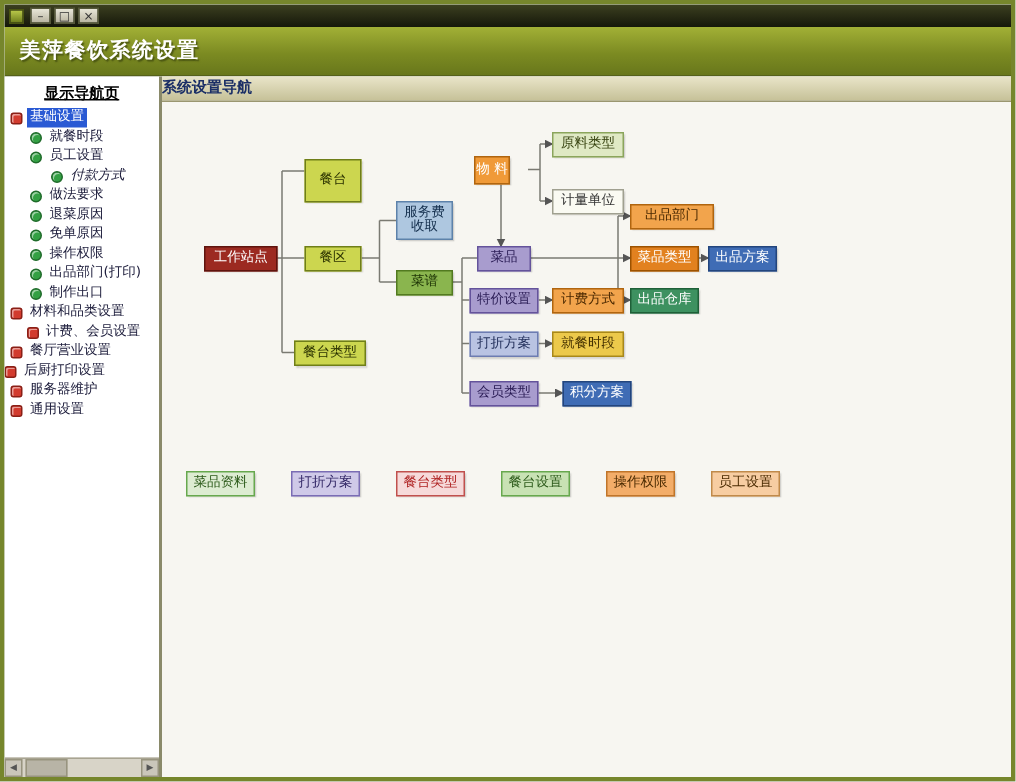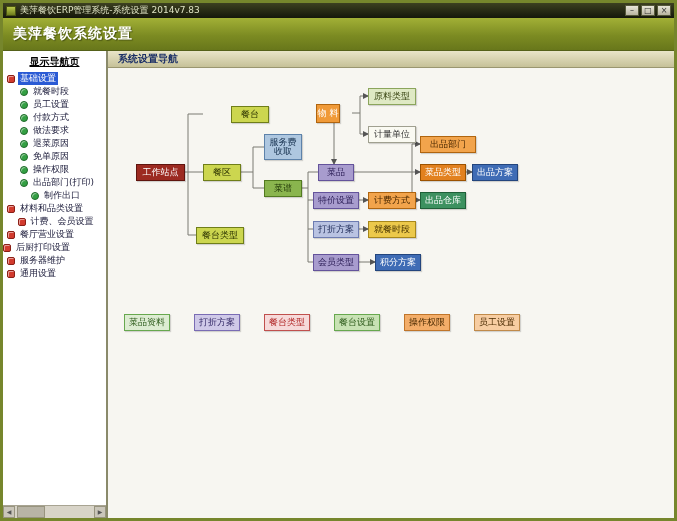--- a/index.html
+++ b/index.html
@@ -28,33 +28,32 @@
   .trow{height:13px;line-height:13px;display:flex;align-items:center;white-space:nowrap;cursor:default;}
   .ticon{flex:none;width:8px;height:8px;margin-right:3px;box-sizing:border-box;}
   .ticon.red{background:#d23b2e;border:1px solid #8a1f16;border-radius:2px;box-shadow:inset 1px 1px 0 rgba(255,255,255,.5);}
   .ticon.green{background:#33a043;border:1px solid #1f6b2a;border-radius:50%;box-shadow:inset 1px 1px 0 rgba(255,255,255,.5);}
   .tlabel{padding:0 2px;}
   .tlabel.sel{background:#2a5ad4;color:#fff;}
   .hscroll{position:absolute;left:0;right:0;bottom:0;height:12px;background:#d8d4c8;border-top:1px solid #a8a492;display:flex;align-items:stretch;}
   .harrow{width:12px;background:#cac6ba;border:1px solid #98947f;font-size:6px;line-height:10px;text-align:center;color:#555;box-sizing:border-box;}
   .hthumb{width:28px;margin-left:2px;background:#b8b4a6;border:1px solid #98947f;box-sizing:border-box;}
   .main{flex:1;display:flex;flex-direction:column;background:#f4f3ec;min-width:0;}
-  .mainbar{height:16px;background:linear-gradient(#e9e5c9,#c6c198);border-bottom:1px solid #9a9670;font-size:10px;font-weight:bold;color:#1b2f66;line-height:16px;padding-left:10px;flex:none;}
+  .mainbar{height:16px;background:linear-gradient(#e9e5c9,#c6c198);border-bottom:1px solid #9a9670;font-size:10px;font-weight:bold;color:#1b2f66;line-height:16px;padding-left:0;flex:none;}
   .canvas{position:relative;flex:1;background:#f7f6f1;overflow:hidden;}
   .canvas svg{position:absolute;left:0;top:0;}
   .node{position:absolute;box-sizing:border-box;border:1px solid #666;font-size:9px;display:flex;align-items:center;justify-content:center;text-align:center;white-space:pre-line;line-height:1.05;cursor:default;box-shadow:1px 1px 1px rgba(0,0,0,.15);}
 </style>
 </head>
 <body>
 
 <div class="window">
 
   <div class="titlebar">
     <span class="appicon"></span>
-    <span class="titletext">美萍餐饮ERP管理系统-系统设置 2014v7.83</span>
     <span class="winbtns">
       <span class="winbtn">–</span>
       <span class="winbtn">□</span>
       <span class="winbtn">×</span>
     </span>
   </div>
 
   <div class="header">
     <h1>美萍餐饮系统设置</h1>
   </div>
@@ -69,21 +68,21 @@
             <span class="tlabel sel">基础设置</span>
           </div>
           <div class="trow" style="padding-left: 17px;">
             <span class="ticon green"></span>
             <span class="tlabel">就餐时段</span>
           </div>
           <div class="trow" style="padding-left: 17px;">
             <span class="ticon green"></span>
             <span class="tlabel">员工设置</span>
           </div>
-          <div class="trow" style="padding-left: 17px;">
+          <div class="trow" style="padding-left: 31px; font-style: italic;">
             <span class="ticon green"></span>
             <span class="tlabel">付款方式</span>
           </div>
           <div class="trow" style="padding-left: 17px;">
             <span class="ticon green"></span>
             <span class="tlabel">做法要求</span>
           </div>
           <div class="trow" style="padding-left: 17px;">
             <span class="ticon green"></span>
             <span class="tlabel">退菜原因</span>
@@ -93,21 +92,21 @@
             <span class="tlabel">免单原因</span>
           </div>
           <div class="trow" style="padding-left: 17px;">
             <span class="ticon green"></span>
             <span class="tlabel">操作权限</span>
           </div>
           <div class="trow" style="padding-left: 17px;">
             <span class="ticon green"></span>
             <span class="tlabel">出品部门(打印)</span>
           </div>
-          <div class="trow" style="padding-left: 28px;">
+          <div class="trow" style="padding-left: 17px;">
             <span class="ticon green"></span>
             <span class="tlabel">制作出口</span>
           </div>
           <div class="trow" style="padding-left: 4px;">
             <span class="ticon red"></span>
             <span class="tlabel">材料和品类设置</span>
           </div>
           <div class="trow" style="padding-left: 4px; justify-content: center;">
             <span class="ticon red"></span>
             <span class="tlabel">计费、会员设置</span>
@@ -168,21 +167,21 @@
             <line x1="252" y1="66" x2="260" y2="66" stroke="#7a7a72" stroke-width="1" marker-end="url(#arrow-head)"></line>
             <line x1="246" y1="104" x2="312" y2="104" stroke="#7a7a72" stroke-width="1" marker-end="url(#arrow-head)"></line>
             <line x1="304" y1="76" x2="304" y2="132" stroke="#7a7a72" stroke-width="1"></line>
             <line x1="304" y1="76" x2="312" y2="76" stroke="#7a7a72" stroke-width="1" marker-end="url(#arrow-head)"></line>
             <line x1="304" y1="132" x2="312" y2="132" stroke="#7a7a72" stroke-width="1" marker-end="url(#arrow-head)"></line>
             <line x1="358" y1="104" x2="364" y2="104" stroke="#7a7a72" stroke-width="1" marker-end="url(#arrow-head)"></line>
             <line x1="251" y1="132" x2="260" y2="132" stroke="#7a7a72" stroke-width="1" marker-end="url(#arrow-head)"></line>
             <line x1="251" y1="161" x2="260" y2="161" stroke="#7a7a72" stroke-width="1" marker-end="url(#arrow-head)"></line>
           </svg>
       <div class="node" style="left: 28px; top: 96px; width: 49px; height: 17px; background: rgb(156, 42, 33); border-color: rgb(95, 20, 14); color: rgb(255, 255, 255);">工作站点</div>
-          <div class="node" style="left: 95px; top: 38px; width: 38px; height: 17px; background: rgb(204, 214, 79); border-color: rgb(111, 126, 25); color: rgb(44, 51, 0); margin-left: 28px;">餐台</div>
+          <div class="node" style="left: 95px; top: 38px; width: 38px; height: 29px; background: rgb(204, 214, 79); border-color: rgb(111, 126, 25); color: rgb(44, 51, 0);">餐台</div>
           <div class="node" style="left: 95px; top: 96px; width: 38px; height: 17px; background: rgb(204, 214, 79); border-color: rgb(111, 126, 25); color: rgb(44, 51, 0);">餐区</div>
           <div class="node" style="left: 88px; top: 159px; width: 48px; height: 17px; background: rgb(204, 214, 79); border-color: rgb(111, 126, 25); color: rgb(44, 51, 0);">餐台类型</div>
           <div class="node" style="left: 156px; top: 66px; width: 38px; height: 26px; background: rgb(174, 199, 224); border-color: rgb(93, 130, 170); color: rgb(21, 48, 78);">服务费
 收取</div>
           <div class="node" style="left: 156px; top: 112px; width: 38px; height: 17px; background: rgb(138, 181, 78); border-color: rgb(82, 122, 32); color: rgb(29, 51, 5);">菜谱</div>
           <div class="node" style="left: 210px; top: 96px; width: 36px; height: 17px; background: rgb(168, 156, 206); border-color: rgb(100, 83, 155); color: rgb(42, 28, 85);">菜品</div>
           <div class="node" style="left: 205px; top: 124px; width: 46px; height: 17px; background: rgb(168, 156, 206); border-color: rgb(100, 83, 155); color: rgb(42, 28, 85);">特价设置</div>
           <div class="node" style="left: 205px; top: 153px; width: 46px; height: 17px; background: rgb(185, 195, 226); border-color: rgb(109, 124, 177); color: rgb(31, 44, 88);">打折方案</div>
           <div class="node" style="left: 205px; top: 186px; width: 46px; height: 17px; background: rgb(168, 156, 206); border-color: rgb(100, 83, 155); color: rgb(42, 28, 85);">会员类型</div>
           <div class="node" style="left: 267px; top: 186px; width: 46px; height: 17px; background: rgb(63, 108, 181); border-color: rgb(35, 69, 125); color: rgb(255, 255, 255);">积分方案</div>

